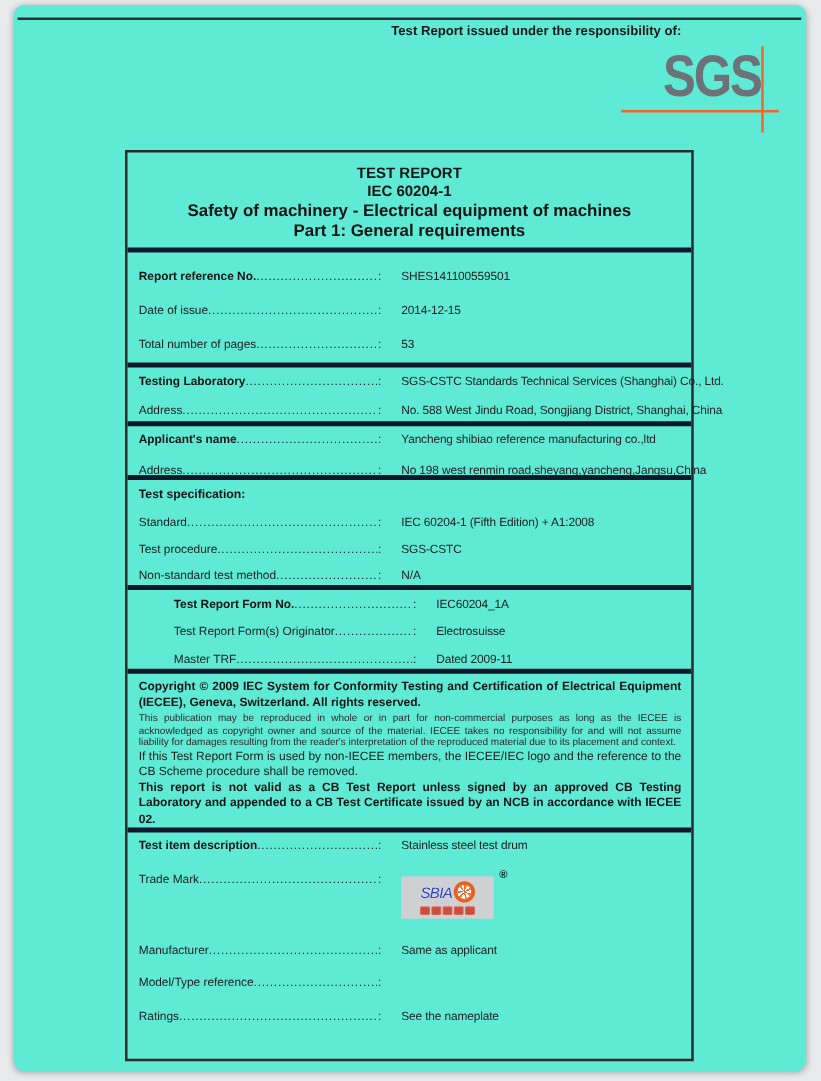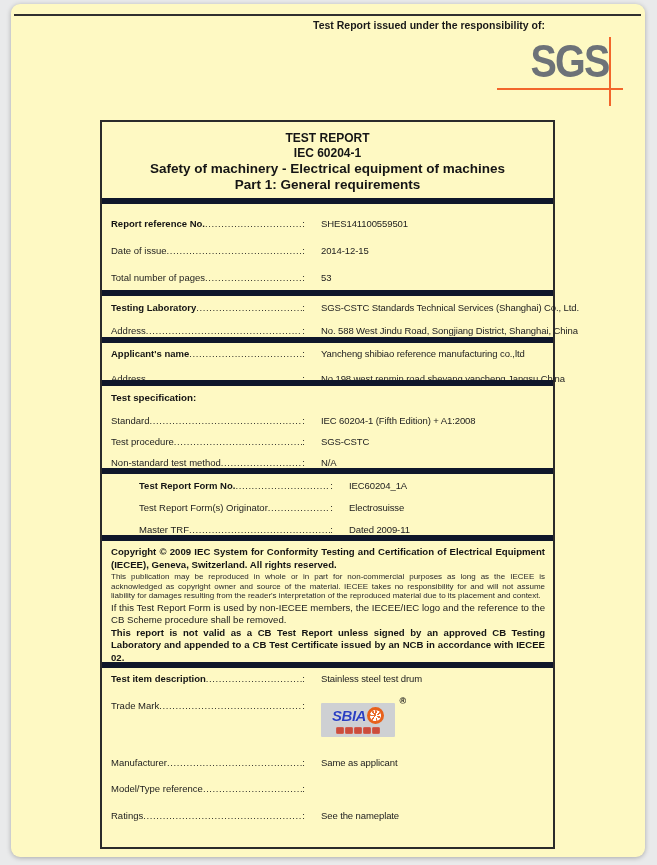--- a/index.html
+++ b/index.html
@@ -5,21 +5,21 @@
   html,body{margin:0;padding:0;}
   body{
     width:657px;height:865px;position:relative;
     background:#e9eaeb;
     font-family:"Liberation Sans", sans-serif;
     color:#1c1c1c;
     -webkit-font-smoothing:antialiased;
   }
   .page-card{
     position:absolute;left:11px;top:4px;width:634px;height:853px;
-    background:#fef9c3;border-radius:9px;
+    background:#5eead4;border-radius:9px;
     box-shadow:0 1px 5px rgba(0,0,0,.28);
     overflow:hidden;
   }
   .top-rule{position:absolute;left:3px;right:4px;top:10px;height:2px;background:#303030;}
   .resp-line{
     position:absolute;top:15px;left:268px;width:300px;
     text-align:center;font-size:10.5px;font-weight:bold;color:#191919;
     white-space:nowrap;
   }
   
@@ -32,21 +32,21 @@
   .sgs-hline{position:absolute;top:84px;left:486px;width:126px;height:2px;background:#f2662b;}
   .sgs-vline{position:absolute;top:33px;left:598px;width:2px;height:69px;background:#f2662b;}
 
   
   .report-table{
     position:absolute;left:89px;top:116px;width:455px;height:729px;
     border:2px solid #2b2b2b;box-sizing:border-box;
     display:flex;flex-direction:column;
   }
   .sec{box-sizing:border-box;flex:none;}
-  .sec + .sec{border-top:6px solid #0f172a;}
+  .sec + .sec{border-top:4px solid #0f172a;}
 
   .sec-title{height:76px;padding-top:9px;text-align:center;font-weight:bold;color:#151515;}
   .t-sm{font-size:12px;line-height:15px;}
   .t-lg{font-size:13.5px;line-height:16px;}
 
   .sec-a{height:92px;padding-top:14px;}
   .sec-a .row{height:27px;}
   .sec-b{height:47px;padding-top:6px;}
   .sec-b .row{height:23px;}
   .sec-c{height:43px;padding-top:5px;}
@@ -79,21 +79,21 @@
   .cp-notice{font-size:9.6px;font-weight:bold;line-height:12.5px;text-align:justify;margin-top:1px;color:#141414;}
 
   
   .tm-wrap{position:relative;display:inline-block;margin-top:3px;}
   .tm-box{
     width:74px;height:34px;background:#ced0d3;border-radius:1px;
     display:flex;flex-direction:column;align-items:center;justify-content:center;
   }
   .tm-top{display:flex;align-items:center;height:18px;}
   .tm-text{
-    font-size:15px;font-weight:bold;font-style:italic;line-height:16px;
+    font-size:12px;font-weight:normal;font-style:italic;line-height:16px;
     color:#2b3fc0;letter-spacing:-.5px;
     text-shadow:0 0 1px #ffffff;
   }
   .tm-wheel{
     width:11px;height:11px;margin-left:1px;flex:none;
     border:3px solid #e8611c;border-radius:50%;position:relative;background:#fff;overflow:hidden;
   }
   .tm-wheel::after{
     content:"";position:absolute;inset:0;border-radius:50%;
     background:repeating-conic-gradient(#e8611c 0 22deg,#ffffff 22deg 52deg);

